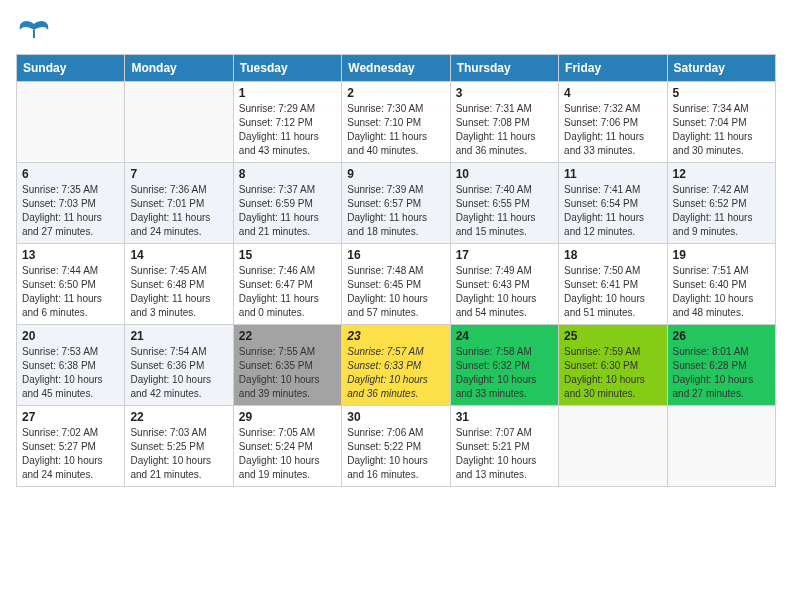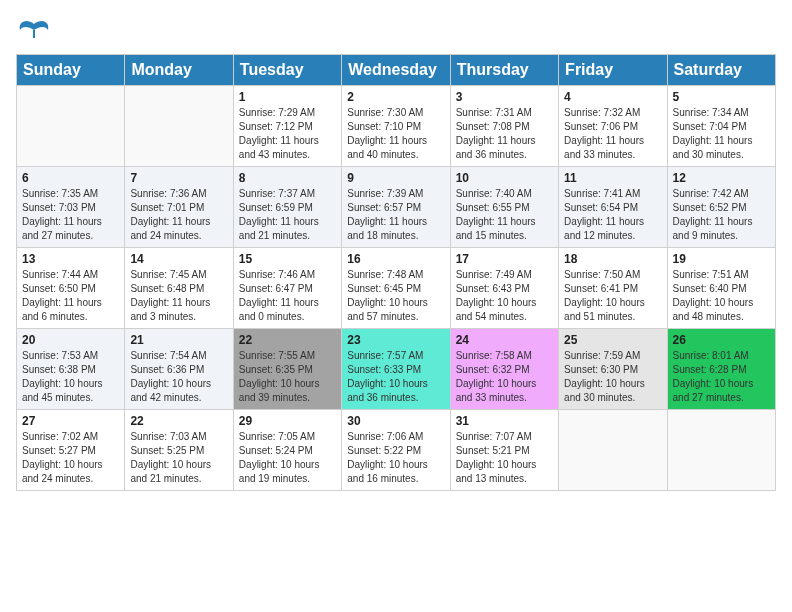--- a/index.html
+++ b/index.html
@@ -49,21 +49,21 @@
     .calendar {
       width: 100%;
       border-collapse: collapse;
       font-size: 11px;
     }
     .calendar th {
       background-color: #2980b9;
       color: #fff;
       text-align: left;
       padding: 6px 6px;
-      font-size: 16px;
+      font-size: 12px;
       border: 1px solid #ccc;
     }
     .calendar td {
       border: 1px solid #d0d0d0;
       vertical-align: top;
       padding: 4px 5px;
       width: 108px;
       min-height: 80px;
       background: #fff;
     }
@@ -211,29 +211,29 @@
           <div class="day-detail">Sunrise: 7:53 AM<br>Sunset: 6:38 PM<br>Daylight: 10 hours and 45 minutes.</div>
         </td>
         <td style="background: rgb(240, 244, 248);">
           <span class="day-number">21</span>
           <div class="day-detail">Sunrise: 7:54 AM<br>Sunset: 6:36 PM<br>Daylight: 10 hours and 42 minutes.</div>
         </td>
         <td style="background: #a3a3a3;">
           <span class="day-number">22</span>
           <div class="day-detail">Sunrise: 7:55 AM<br>Sunset: 6:35 PM<br>Daylight: 10 hours and 39 minutes.</div>
         </td>
-        <td style="background: #5eead4;">
+        <td style="background: #fde047; font-style: italic;">
           <span class="day-number">23</span>
           <div class="day-detail">Sunrise: 7:57 AM<br>Sunset: 6:33 PM<br>Daylight: 10 hours and 36 minutes.</div>
         </td>
-        <td style="background: #f0abfc;">
+        <td style="background: #22c55e;">
           <span class="day-number">24</span>
           <div class="day-detail">Sunrise: 7:58 AM<br>Sunset: 6:32 PM<br>Daylight: 10 hours and 33 minutes.</div>
         </td>
-        <td style="background: #e5e5e5;">
+        <td style="background: #84cc16;">
           <span class="day-number">25</span>
           <div class="day-detail">Sunrise: 7:59 AM<br>Sunset: 6:30 PM<br>Daylight: 10 hours and 30 minutes.</div>
         </td>
         <td style="background: #22c55e;">
           <span class="day-number">26</span>
           <div class="day-detail">Sunrise: 8:01 AM<br>Sunset: 6:28 PM<br>Daylight: 10 hours and 27 minutes.</div>
         </td>
       </tr>
       <tr>
         <td>

